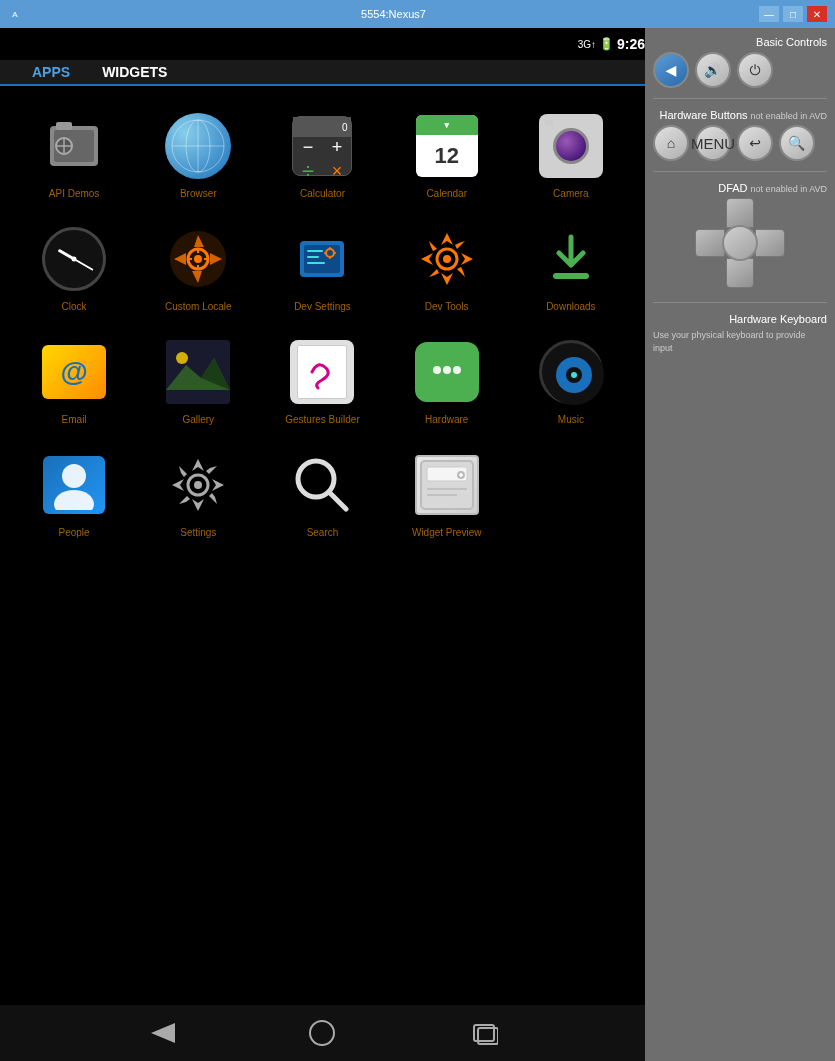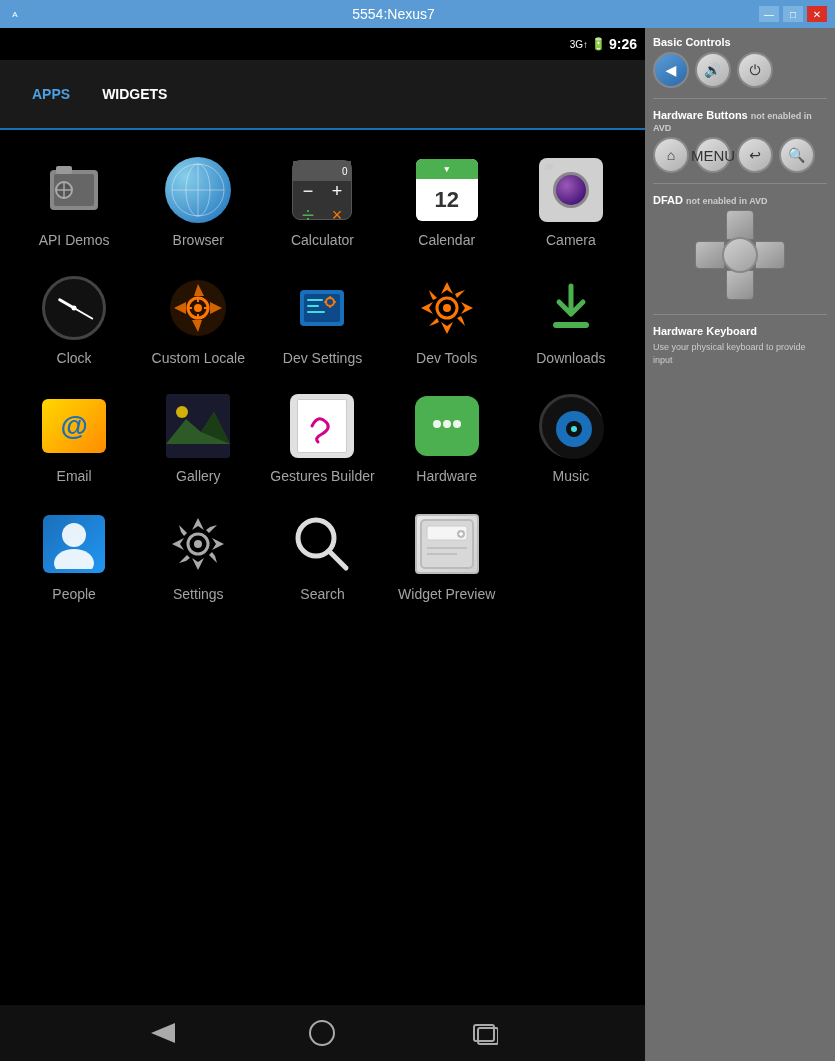--- a/index.html
+++ b/index.html
@@ -10,21 +10,21 @@
       background: #5b9bd5;
       height: 28px;
       display: flex;
       align-items: center;
       justify-content: space-between;
       padding: 0 8px;
       user-select: none;
     }
     .title-bar-title {
       color: white;
-      font-size: 14px;
+      font-size: 11px;
       flex: 1;
       text-align: center;
     }
     .title-bar-controls {
       display: flex;
       gap: 4px;
     }
     .title-bar-btn {
       width: 20px;
       height: 16px;
@@ -53,21 +53,21 @@
       flex-shrink: 0;
     }
 
     
     .status-bar {
       height: 32px;
       background: #000;
       display: flex;
       align-items: center;
       justify-content: flex-end;
-      padding-right: 8px;
+      padding-right: 0;
       gap: 4px;
     }
     .status-icons {
       display: flex;
       align-items: center;
       gap: 3px;
       color: white;
       font-size: 12px;
     }
     .signal-icon { font-size: 10px; }
@@ -75,21 +75,21 @@
 
     
     .tabs-bar {
       background: #1a1a1a;
       display: flex;
       padding: 0 16px;
       border-bottom: 2px solid #1a6fba;
     }
     .tab {
       color: white;
-      padding: 26px 16px;
+      padding: 4px 16px;
       font-size: 14px;
       font-weight: bold;
       cursor: pointer;
       position: relative;
     }
     .tab.active::after {
       content: '';
       position: absolute;
       bottom: -2px;
       left: 0;
@@ -121,22 +121,22 @@
     .app-icon {
       width: 72px;
       height: 72px;
       display: flex;
       align-items: center;
       justify-content: center;
       margin-bottom: 6px;
       position: relative;
     }
     .app-label {
-      color: #a3a3a3;
-      font-size: 14px;
+      color: #a16207;
+      font-size: 10px;
       text-align: right;
     }
 
     
     .nav-bar {
       height: 56px;
       background: #111;
       display: flex;
       align-items: center;
       justify-content: space-around;
@@ -159,22 +159,23 @@
       background: #6e6e6e;
       padding: 8px;
       display: flex;
       flex-direction: column;
       gap: 8px;
     }
 
     .panel-section-title {
       color: white;
       font-size: 11px;
-      font-weight: bold;
+      font-weight: normal;
       margin-bottom: 4px;
+      text-align: right;
     }
 
     .panel-note {
       color: #ccc;
       font-size: 9px;
     }
 
     .hw-buttons {
       display: flex;
       gap: 6px;

